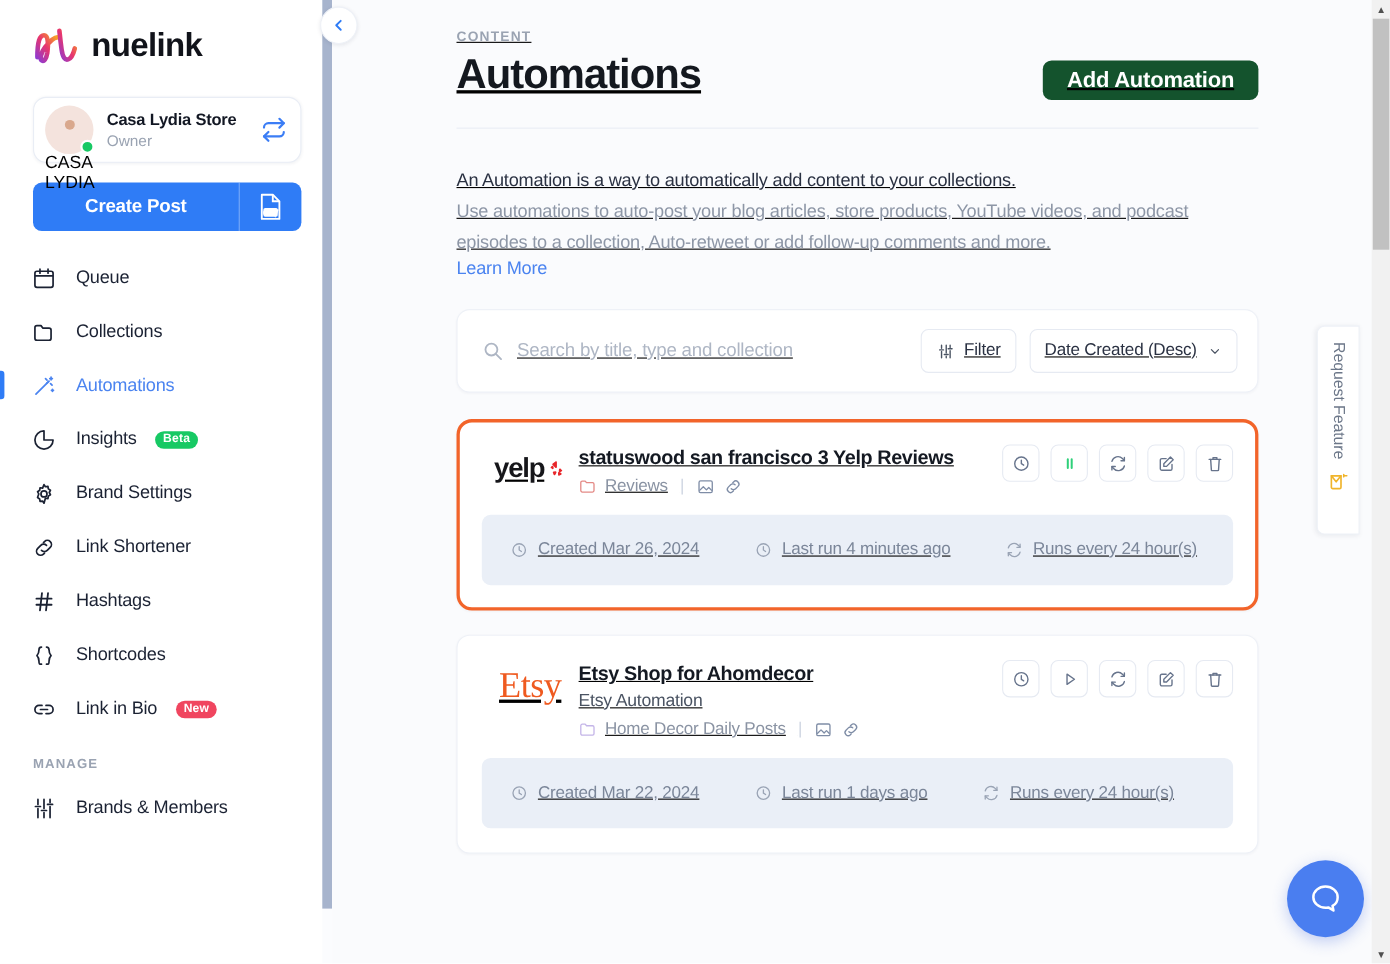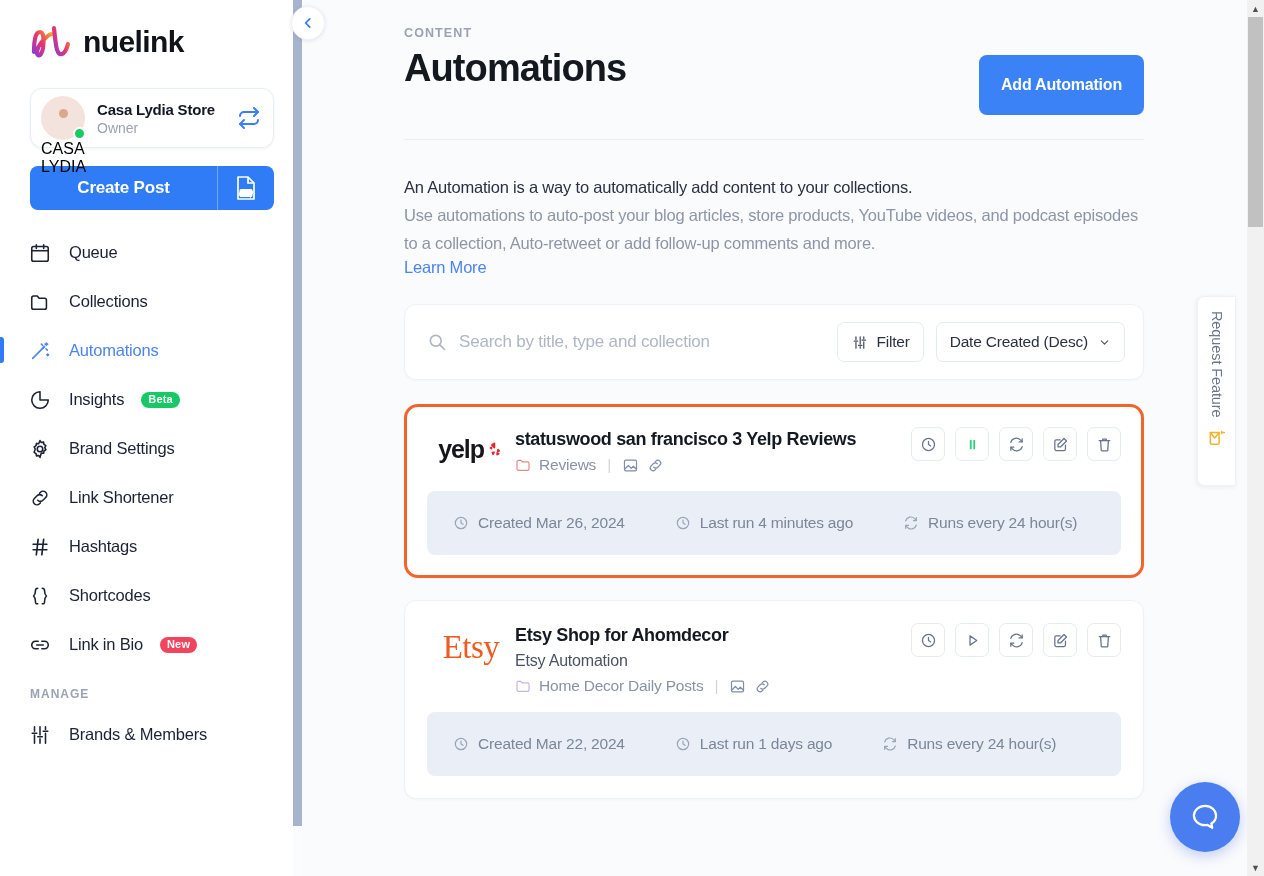--- a/index.html
+++ b/index.html
@@ -132,39 +132,39 @@
     display: flex; align-items: center; justify-content: center;
     color: #2f7cf6; z-index: 6; cursor: pointer;
   }
 
   
   .main {
     flex: 1 1 auto; height: 876px; position: relative;
     background: #fafbfd;
     overflow: hidden;
   }
-  .main-inner { padding: 26px 0 0 0; }
+  .main-inner { padding: 26px 0 0 11px; text-decoration: underline; }
 
   .eyebrow {
     font-size: 12.5px; font-weight: 700; color: #9aa3b2;
     letter-spacing: 1.1px; padding-left: 102px;
   }
   .title-row {
     display: flex; align-items: flex-start; justify-content: space-between;
     padding: 4px 120px 0 102px;
   }
   .page-title {
     font-size: 38px; font-weight: 700; color: #14181f;
     letter-spacing: -0.9px; line-height: 48px;
   }
   .add-btn {
-    background: #3b82f6; color: #fff;
-    font-size: 16px; font-weight: 600; letter-spacing: -0.2px;
+    background: #14532d; color: #fff;
+    font-size: 20px; font-weight: 600; letter-spacing: -0.2px;
     border: none; border-radius: 8px;
-    padding: 0 22px; height: 60px; margin-top: 11px;
+    padding: 0 22px; height: 36px; margin-top: 11px;
     cursor: pointer;
   }
   .rule {
     height: 1px; background: #e9edf4;
     margin: 24px 120px 0 102px;
   }
   .desc { padding: 33px 120px 0 102px; }
   .desc p { font-size: 16.5px; color: #2a3142; line-height: 28px; letter-spacing: -0.2px; }
   .desc p.muted { color: #8d96a6; }
   .learn {

